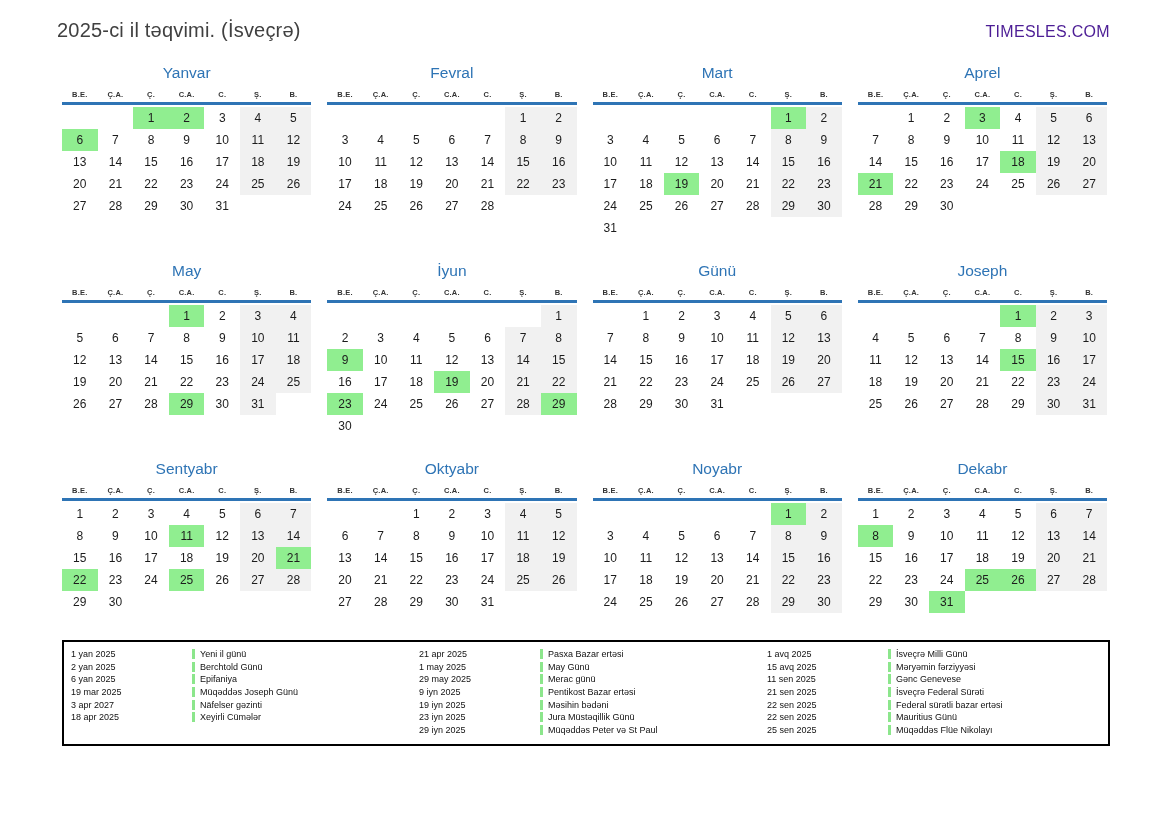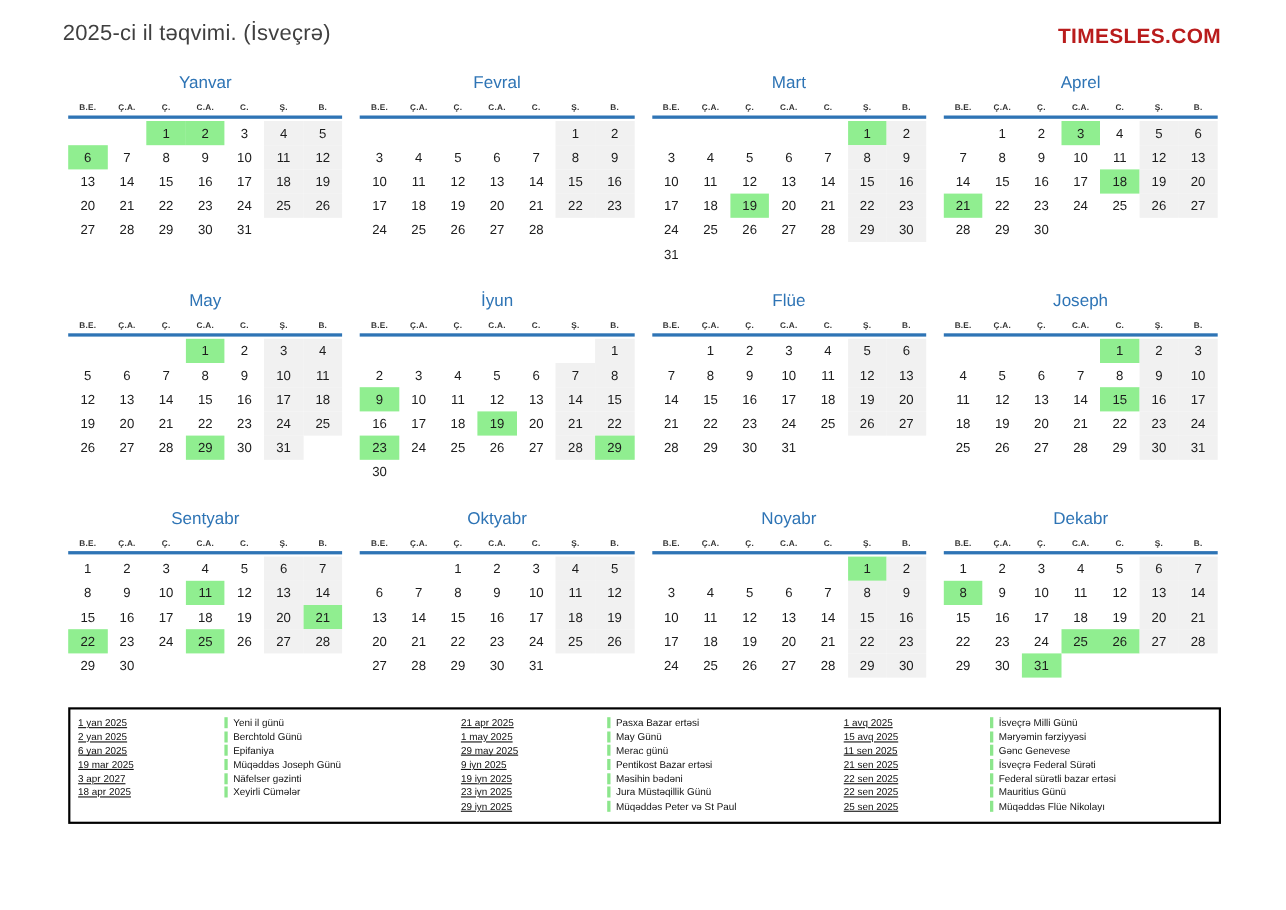--- a/index.html
+++ b/index.html
@@ -9,21 +9,21 @@
     background: #ffffff;
     font-family: "Liberation Sans", sans-serif;
     overflow: hidden;
   }
   .header {
     display: flex; justify-content: space-between; align-items: flex-start;
     padding: 19px 59px 0 57px;
     gap: 11px;
   }
   .page-title { font-size: 20px; color: #404040; font-weight: 400; letter-spacing: 0.2px; }
-  .site-link { font-size: 19px; color: #b91c1c; text-decoration: none; margin-top: 4px; font-weight: 700; letter-spacing: 0.3px; }
+  .site-link { font-size: 16px; color: #4c1d95; text-decoration: none; margin-top: 4px; font-weight: 400; letter-spacing: 0.3px; }
 
   .months {
     display: grid; grid-template-columns: repeat(4, 1fr);
     column-gap: 16px; row-gap: 21px;
     margin: 20px 62px 0 62px;
   }
   .month-title { text-align: center; color: #2e74b5; font-size: 15.5px; height: 25px; line-height: 21px; }
   .weekdays { display: grid; grid-template-columns: repeat(7, 1fr); height: 15px; }
   .wd { text-align: center; font-size: 7.5px; font-weight: 700; color: #333333; line-height: 15px; letter-spacing: 0.2px; }
   .rule { height: 3px; background: #2e74b5; margin-bottom: 2px; }
@@ -32,21 +32,21 @@
   .cell.we  { background: #f1f1f1; }
   .cell.hol { background: #90ee90; }
 
   .legend {
     border: 2px solid #000000;
     margin: 27px 59px 0 62px;
     padding: 6px 0 8px 0;
     display: grid; grid-template-columns: repeat(3, 1fr);
   }
   .legend-row { display: flex; align-items: center; height: 12.6px; font-size: 9px; color: #111111; }
-  .legend-date { width: 140px; padding-left: 7px; flex: none; text-decoration: underline; }
+  .legend-date { width: 128px; padding-left: 7px; flex: none; }
   .legend-bar { width: 3px; height: 10px; background: #8ce68c; margin-right: 5px; flex: none; }
   .legend-name { white-space: nowrap; }
 </style>
 </head>
 <body>
 
 <div class="header">
   <div class="page-title">2025-ci il təqvimi. (İsveçrə)</div>
   <a class="site-link" href="#">TIMESLES.COM</a>
 </div>
@@ -360,21 +360,21 @@
         <div class="cell">30</div>
         <div class="cell"></div>
         <div class="cell"></div>
         <div class="cell"></div>
         <div class="cell"></div>
         <div class="cell"></div>
         <div class="cell"></div>
       </div>
     </div>
     <div class="month">
-      <div class="month-title">Flüe</div>
+      <div class="month-title">Günü</div>
       <div class="weekdays">
         <span class="wd">B.E.</span>
         <span class="wd">Ç.A.</span>
         <span class="wd">Ç.</span>
         <span class="wd">C.A.</span>
         <span class="wd">C.</span>
         <span class="wd">Ş.</span>
         <span class="wd">B.</span>
       </div>
       <div class="rule"></div>

